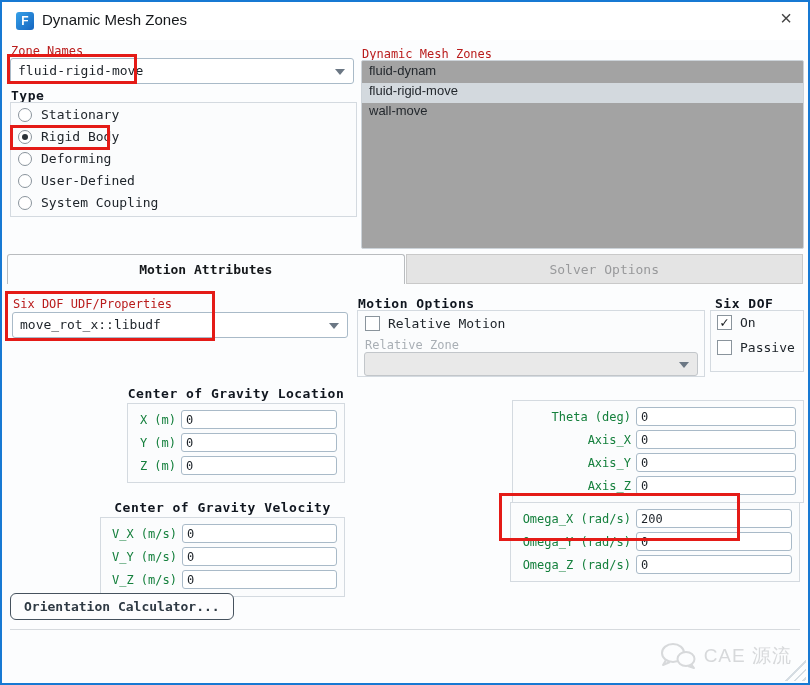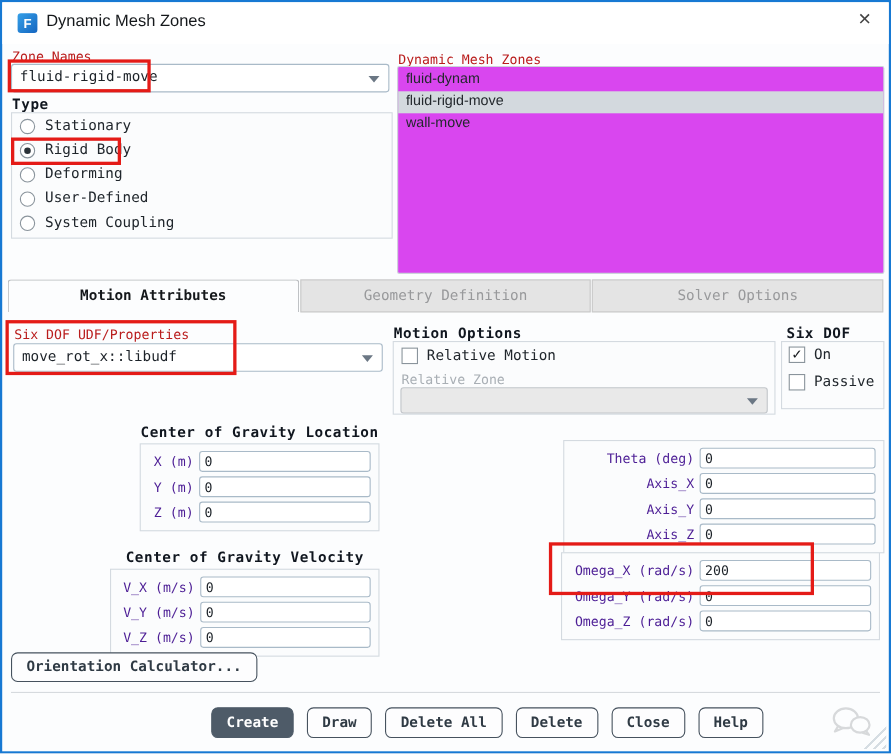--- a/index.html
+++ b/index.html
@@ -38,33 +38,33 @@
     position:absolute; right:8px; top:10px; width:0; height:0;
     border-left:5px solid transparent; border-right:5px solid transparent;
     border-top:6px solid #6b7784;
   }
   .combo.disabled { background:#e9e9e9; border-color:#c2c6ca; }
   .finput {
     border:1px solid #a9bac8; border-radius:3px; background:#fff;
     height:19px; font:12px "DejaVu Sans Mono", monospace; color:#1c2228; padding:0 4px; width:100%;
   }
   .frow { display:flex; align-items:center; margin-bottom:4px; }
-  .flabel { text-align:right; padding-right:5px; font-size:12px; color:#4c1d95; white-space:pre; flex:none; }
+  .flabel { text-align:right; padding-right:5px; font-size:12px; color:#15803d; white-space:pre; flex:none; }
 
   .radio-row { position:absolute; display:flex; align-items:center; gap:9px; cursor:pointer; }
   .radio { width:14px; height:14px; border:1px solid #8a949c; border-radius:50%; background:#fff; position:relative; flex:none; }
   .radio.sel::after { content:""; position:absolute; left:3px; top:3px; width:6px; height:6px; border-radius:50%; background:#2b3238; }
   .rlabel { font-size:13px; color:#20262c; }
 
   .chk-row { position:absolute; display:flex; align-items:center; gap:8px; cursor:pointer; }
   .chk { width:15px; height:15px; border:1px solid #8a949c; background:#fff; position:relative; flex:none; text-align:center; }
   .chk.on { font-weight:bold; font-size:14px; line-height:13px; color:#16191c; }
 
   
-  .zones-list { position:absolute; left:359px; top:58px; width:443px; height:189px; background:#d946ef; border:1px solid #ccd3d9; border-radius:2px; padding-top:2px; }
+  .zones-list { position:absolute; left:359px; top:58px; width:443px; height:189px; background:#a3a3a3; border:1px solid #ccd3d9; border-radius:2px; padding-top:2px; }
   .list-item { height:20px; line-height:20px; padding-left:7px; font:13px "Liberation Sans",sans-serif; color:#23282d; cursor:pointer; }
   .list-item.selected { background:#d3d9de; }
 
   
   .tabs { position:absolute; left:5px; top:252px; right:5px; height:30px; display:flex; }
   .tab {
     flex:1; text-align:center; line-height:29px; font-size:13px;
     background:#e4e4e4; border:1px solid #c9c9c9; border-bottom:1px solid #c9c9c9;
     color:#98999b; cursor:pointer;
   }
@@ -143,21 +143,20 @@
 
   <div class="lbl abs" style="left:360px; top:45px;">Dynamic Mesh Zones</div>
   <div class="zones-list">
     <div class="list-item">fluid-dynam</div>
     <div class="list-item selected">fluid-rigid-move</div>
     <div class="list-item">wall-move</div>
   </div>
 
   <div class="tabs">
     <div class="tab active">Motion Attributes</div>
-    <div class="tab">Geometry Definition</div>
     <div class="tab">Solver Options</div>
   </div>
 
   <div class="lbl abs" style="left:11px; top:295px;">Six DOF UDF/Properties</div>
   <div class="combo" style="left:10px; top:310px; width:336px;">
     <span>move_rot_x::libudf</span>
     <span class="arrow"></span>
   </div>
 
   <div class="grp-title abs" style="left:356px; top:294px;">Motion Options</div>
@@ -254,36 +253,29 @@
         <span class="flabel" style="width:118px;">Omega_Z (rad/s)</span>
         <input class="finput" value="0" style="">
       </div>
     </div>
   </div>
 
   <button class="btn abs" style="left:8px; top:591px; height:27px;">Orientation Calculator...</button>
 
   <div class="footer-sep"></div>
 
-  <div class="footer-buttons">
-    <button class="btn primary">Create</button>
-    <button class="btn">Draw</button>
-    <button class="btn">Delete All</button>
-    <button class="btn">Delete</button>
-    <button class="btn">Close</button>
-    <button class="btn">Help</button>
-  </div>
 
   <div class="watermark">
     <svg width="36" height="28" viewBox="0 0 36 28">
       <ellipse cx="13" cy="11" rx="11" ry="9" fill="none" stroke="#d7d9db" stroke-width="2"></ellipse>
       <path d="M6 18 L3 23 L10 20" fill="none" stroke="#d7d9db" stroke-width="2" stroke-linejoin="round"></path>
       <ellipse cx="26" cy="17" rx="8.5" ry="7" fill="#fcfdfe" stroke="#d7d9db" stroke-width="2"></ellipse>
       <path d="M31 22 L34 26 L28 24" fill="none" stroke="#d7d9db" stroke-width="2" stroke-linejoin="round"></path>
     </svg>
+    <span class="wm-text">CAE 源流</span>
   </div>
   <div class="grip"></div>
 
   <div class="red-box" style="left:5px; top:52px; width:130px; height:30px;"></div>
   <div class="red-box" style="left:8px; top:123px; width:100px; height:25px;"></div>
   <div class="red-box" style="left:3px; top:289px; width:210px; height:50px;"></div>
   <div class="red-box" style="left:497px; top:491px; width:241px; height:48px;"></div>
 
 </div>
 

